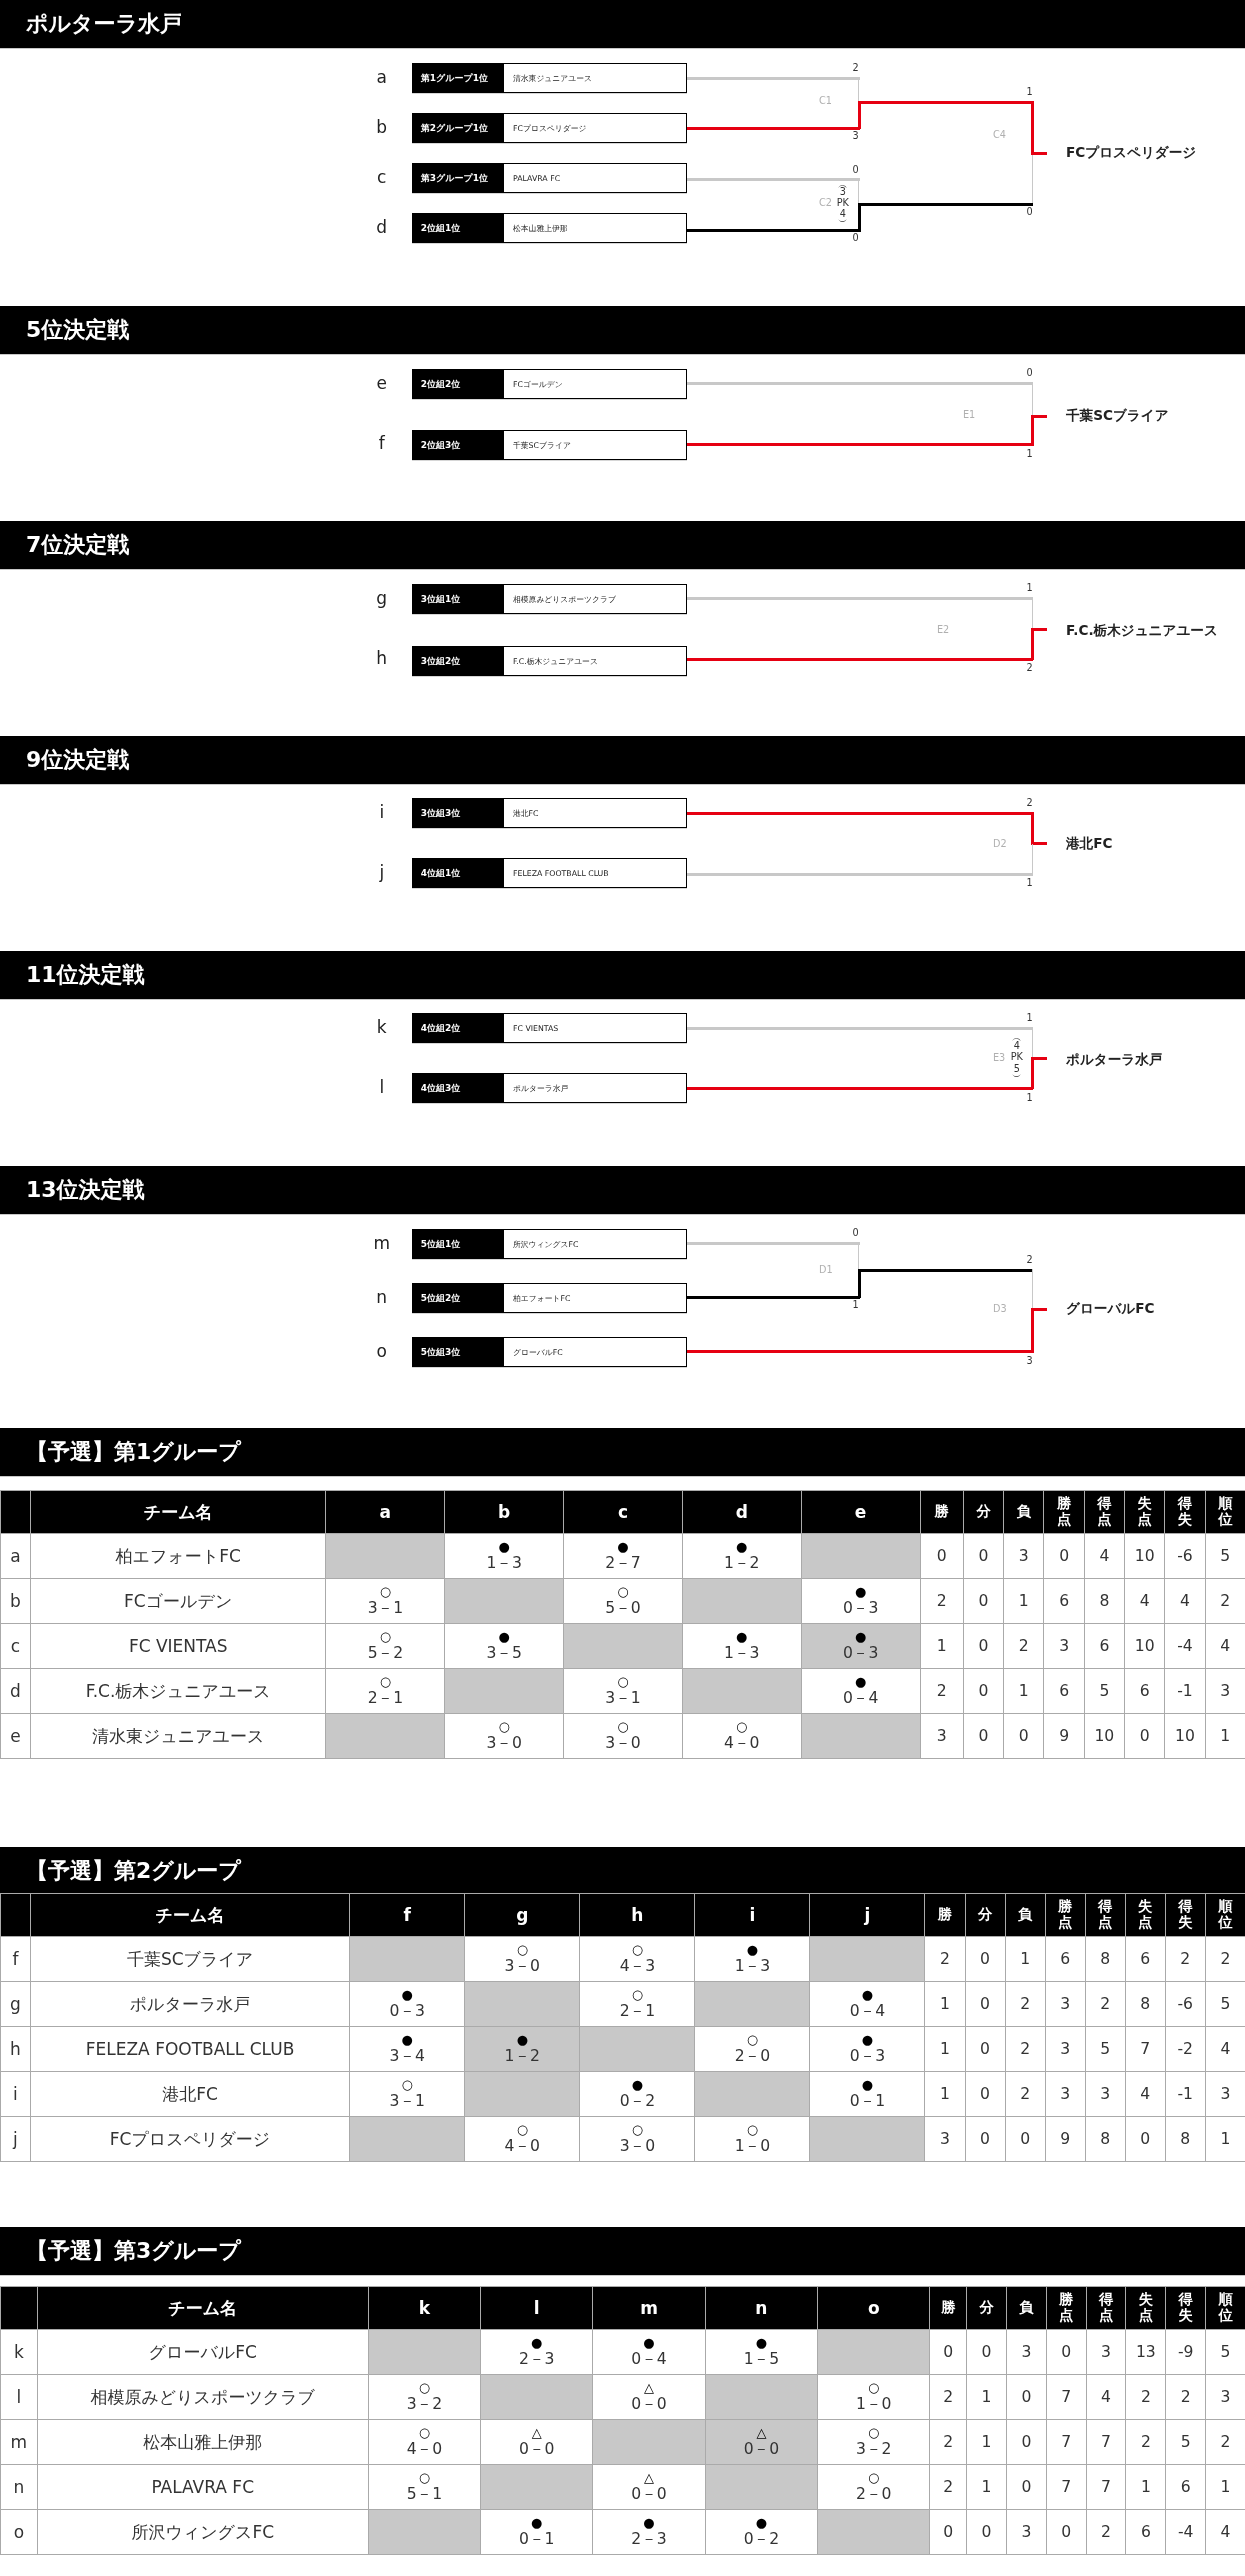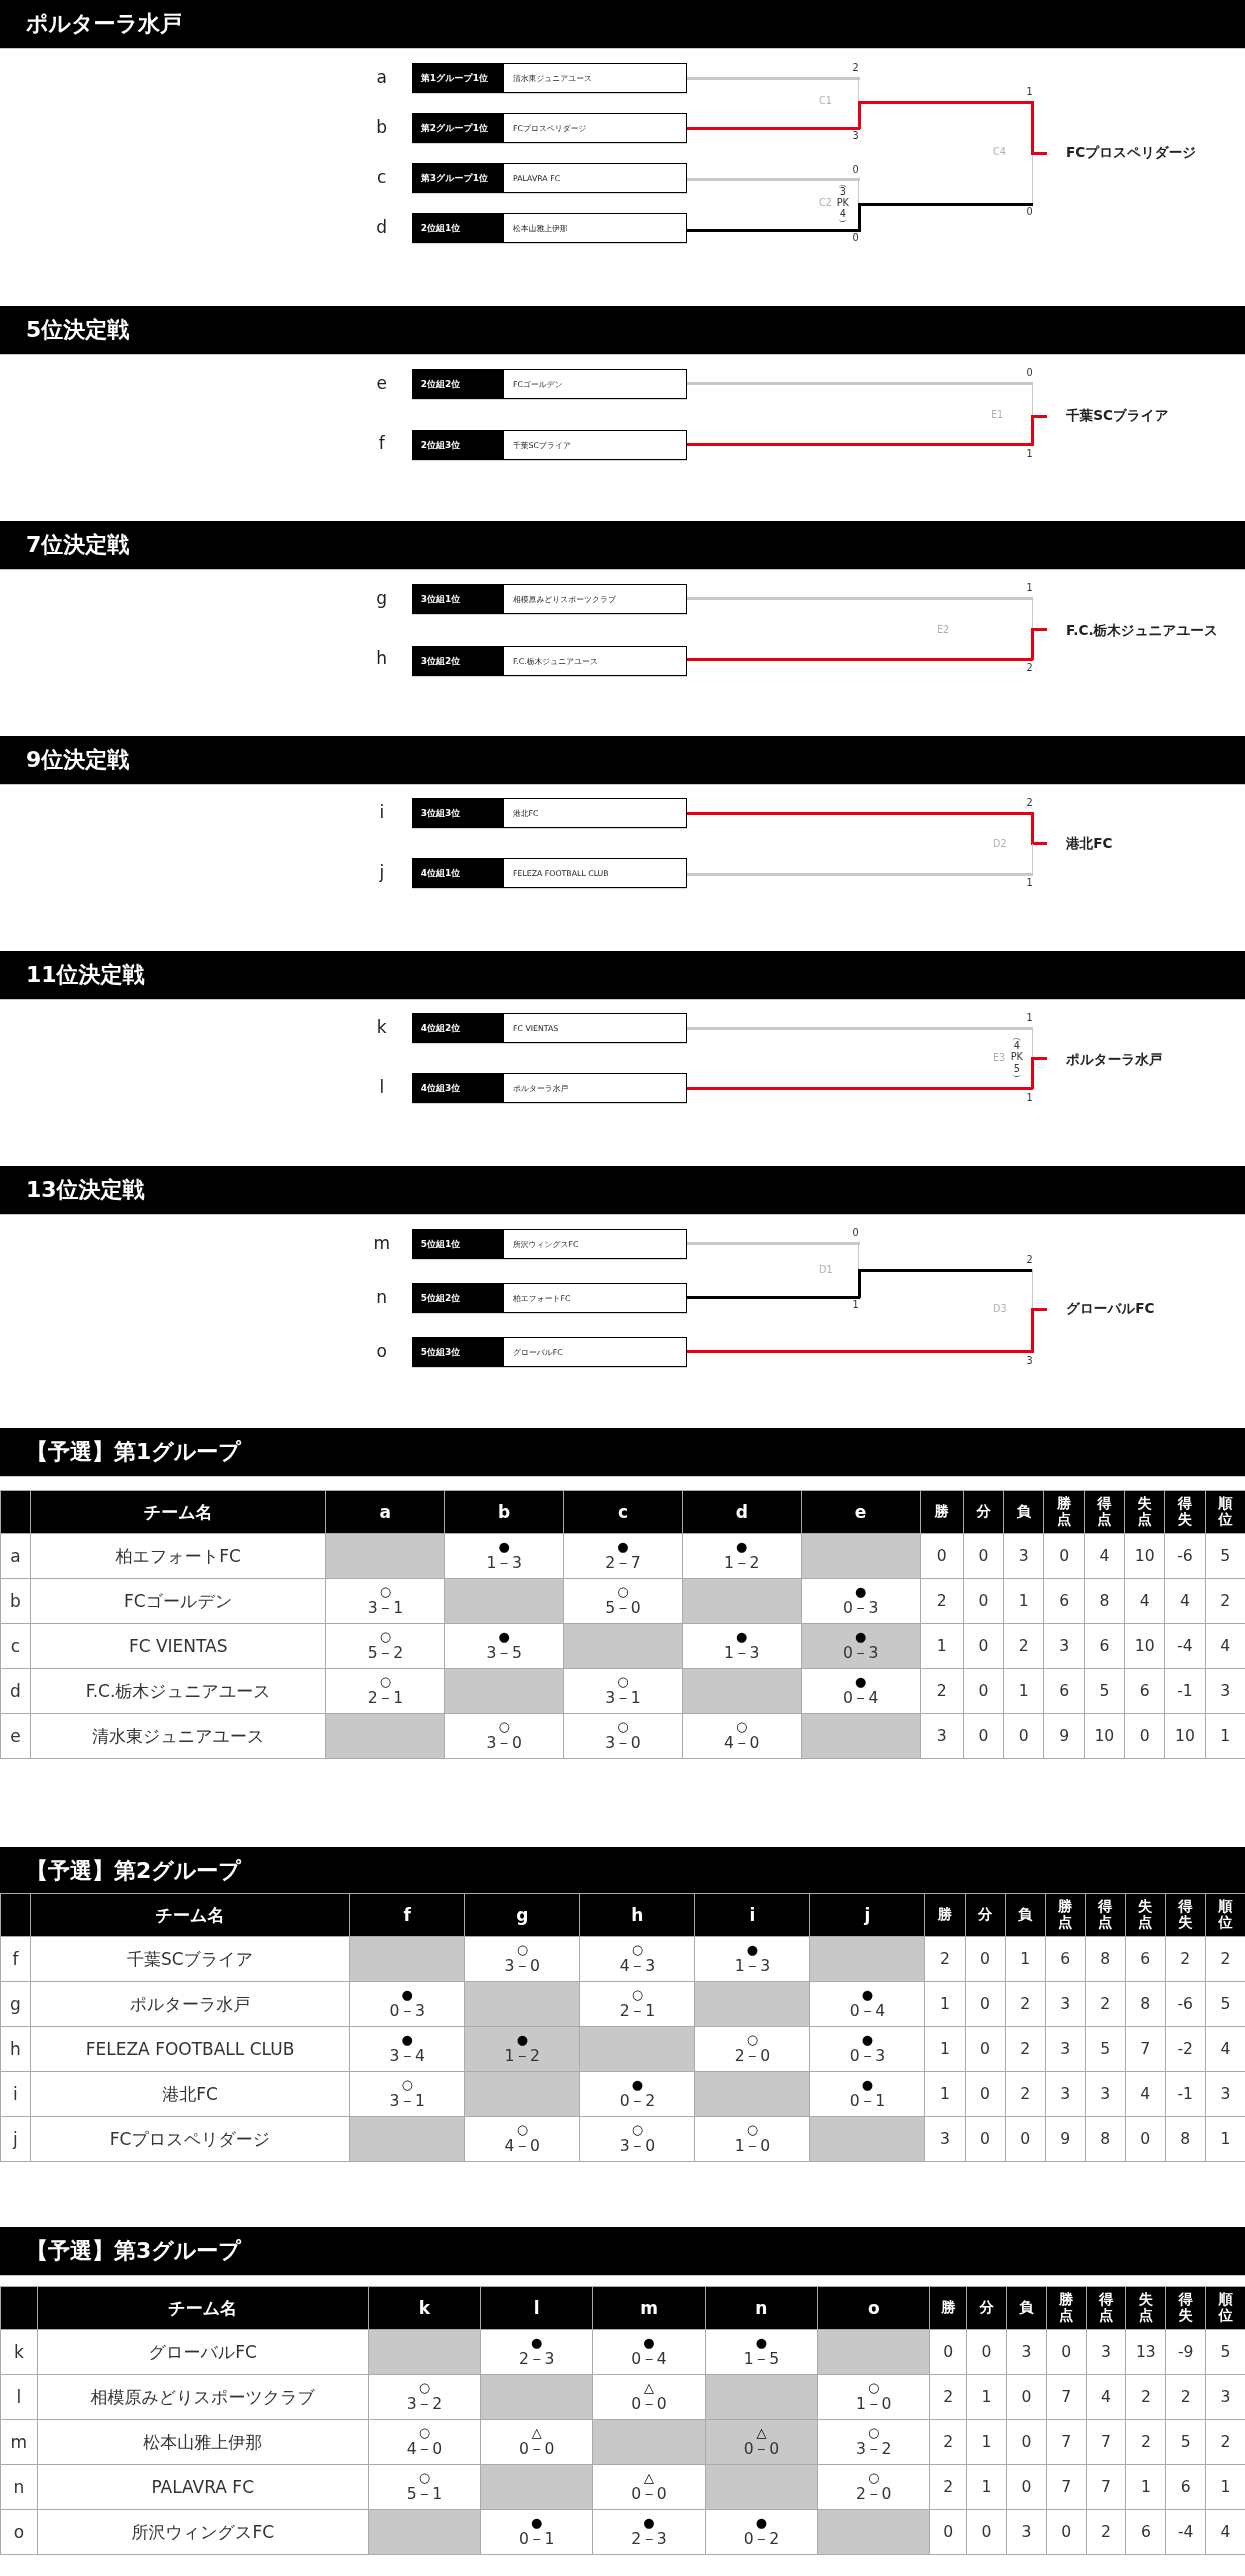--- a/index.html
+++ b/index.html
@@ -76,21 +76,21 @@
   <div class="pk" style="left:835px;top:209px">4</div>
   <div class="pk" style="left:835px;top:217px">︶</div>
 
   <div class="ln red" style="left:859px;top:101px;width:174px;height:2.6px"></div>
   <div class="ln red" style="left:1031px;top:101px;width:2.6px;height:53px"></div>
   <div class="ln gray" style="left:1032px;top:153px;width:1.3px;height:51px"></div>
   <div class="ln blk" style="left:859px;top:203px;width:174px;height:2.6px"></div>
   <div class="ln red" style="left:1031px;top:152px;width:15.6px;height:2.6px"></div>
   <div class="score" style="left:1023px;top:86px">1</div>
   <div class="score" style="left:1023px;top:206px">0</div>
-  <div class="mlabel" style="left:993px;top:146px">C4</div>
+  <div class="mlabel" style="left:993px;top:129px">C4</div>
   <div class="winner" style="left:1066px;top:144px">FCプロスペリダージ</div>
 </div>
 
 <div class="sec-head" style="top:306px">5位決定戦</div>
 <div class="bracket">
   <div class="letter" style="top:373px">e</div>
   <div class="team-box" style="top:369px">
       <span class="seed">2位組2位</span>
       <span class="tname">FCゴールデン</span>
     </div>
@@ -99,21 +99,21 @@
       <span class="seed">2位組3位</span>
       <span class="tname">千葉SCブライア</span>
     </div>
   <div class="ln gray" style="left:687px;top:382px;width:346px;height:2.6px"></div>
   <div class="ln gray" style="left:1032px;top:382px;width:1.3px;height:34px"></div>
   <div class="ln red" style="left:687px;top:443px;width:346px;height:2.6px"></div>
   <div class="ln red" style="left:1031px;top:415px;width:2.6px;height:31px"></div>
   <div class="ln red" style="left:1031px;top:415px;width:15.6px;height:2.6px"></div>
   <div class="score" style="left:1023px;top:367px">0</div>
   <div class="score" style="left:1023px;top:448px">1</div>
-  <div class="mlabel" style="left:991px;top:409px">E1</div>
+  <div class="mlabel" style="left:963px;top:409px">E1</div>
   <div class="winner" style="left:1066px;top:407px">千葉SCブライア</div>
 </div>
 
 <div class="sec-head" style="top:521px">7位決定戦</div>
 <div class="bracket">
   <div class="letter" style="top:588px">g</div>
   <div class="team-box" style="top:584px">
       <span class="seed">3位組1位</span>
       <span class="tname">相模原みどりスポーツクラブ</span>
     </div>

